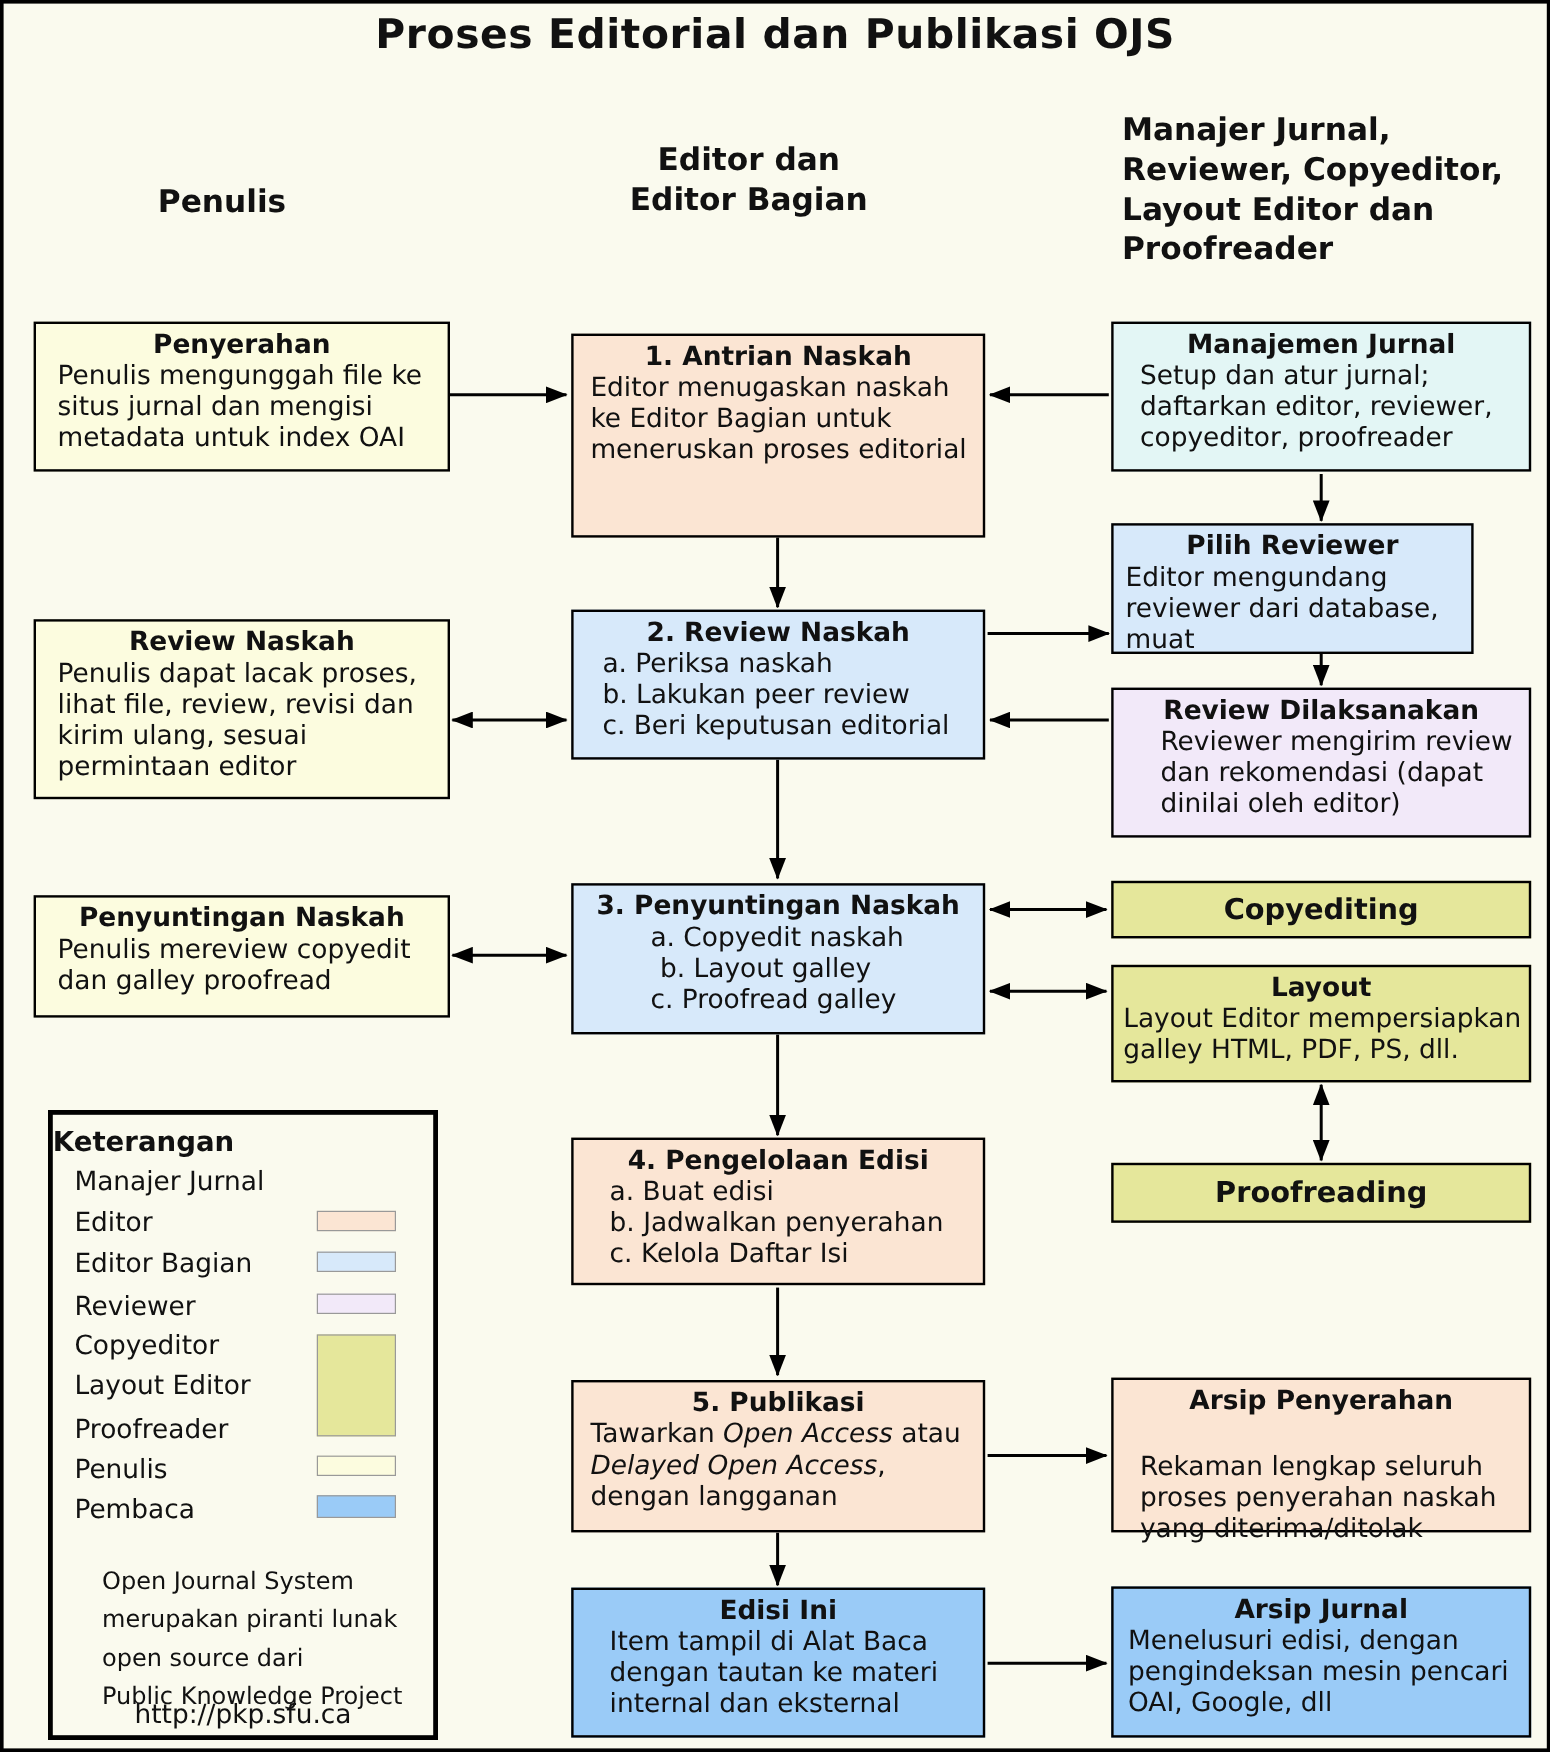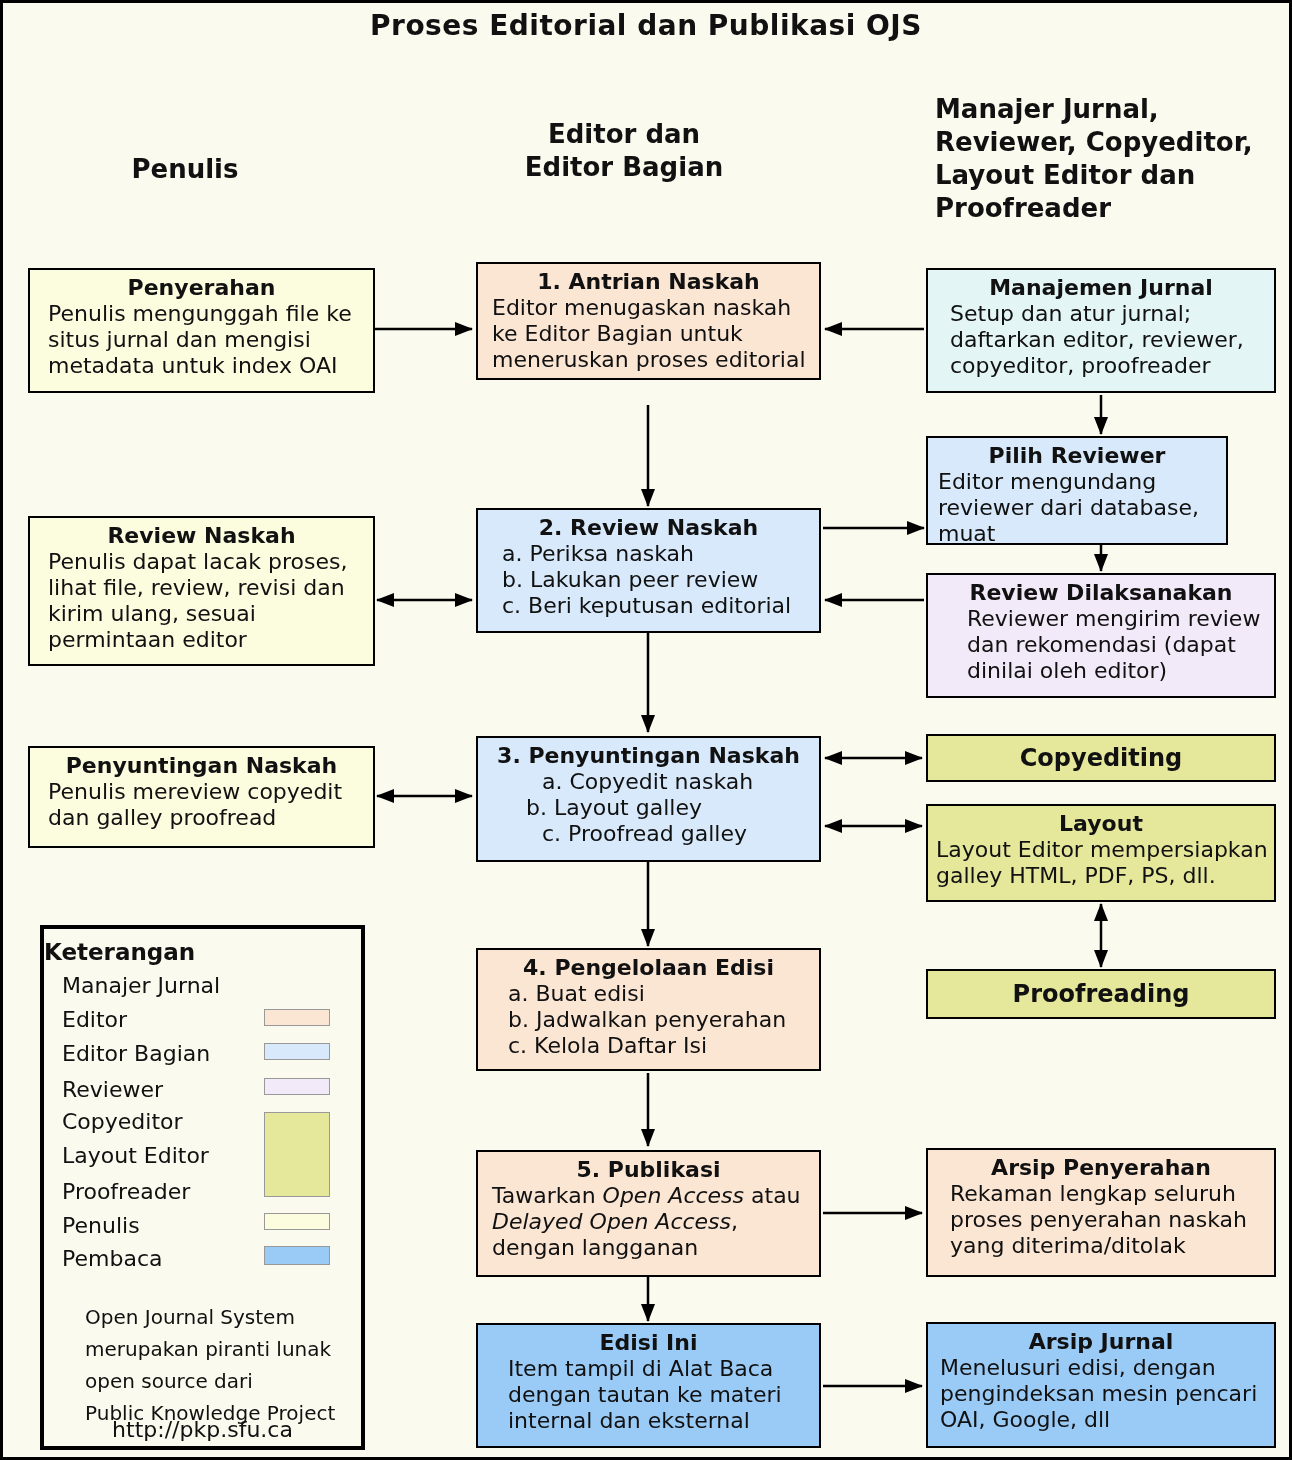--- a/index.html
+++ b/index.html
@@ -7,21 +7,21 @@
     position:relative;
     width:1292px;height:1460px;
     border:3px solid #000;
     box-sizing:border-box;
     font-family:"DejaVu Sans","Liberation Sans",sans-serif;
     color:#111;
     overflow:hidden;
   }
   .main-title{
     position:absolute;left:0;top:6px;width:100%;
-    text-align:center;font-size:28px;font-weight:bold;letter-spacing:0.5px;
+    text-align:center;font-size:34px;font-weight:bold;letter-spacing:0.5px;
   }
   .col-header{position:absolute;font-weight:bold;font-size:26px;line-height:33px;white-space:pre-line;}
   .box{
     position:absolute;box-sizing:border-box;
     border:2px solid #000;
     font-size:22px;line-height:26px;
   }
   .box .title{font-weight:bold;text-align:center;padding-top:5px;}
   .box .body{text-align:left;white-space:pre-line;padding-right:8px;}
   .box .item{text-align:left;}
@@ -88,36 +88,36 @@
   <div class="box" style="left: 25px; top: 513px; width: 347px; height: 150px; background-color: rgb(252, 252, 223);">
     <div class="title">Review Naskah</div>
     <div class="body" style="padding-left:18px;">Penulis dapat lacak proses, lihat file, review, revisi dan kirim ulang, sesuai permintaan editor</div>
   </div>
 
   <div class="box" style="left: 25px; top: 743px; width: 347px; height: 102px; background-color: rgb(252, 252, 223);">
     <div class="title">Penyuntingan Naskah</div>
     <div class="body" style="padding-left:18px;">Penulis mereview copyedit dan galley proofread</div>
   </div>
 
-  <div class="box" style="left: 473px; top: 259px; width: 345px; height: 118px; background-color: rgb(251, 229, 211);">
+  <div class="box" style="left: 473px; top: 275px; width: 345px; height: 170px; background-color: rgb(251, 229, 211);">
     <div class="title">1. Antrian Naskah</div>
     <div class="body" style="padding-left:14px;">Editor menugaskan naskah ke Editor Bagian untuk meneruskan proses editorial</div>
   </div>
 
   <div class="box" style="left: 473px; top: 505px; width: 345px; height: 125px; background-color: rgb(215, 233, 250);">
     <div class="title">2. Review Naskah</div>
     <div class="item" style="padding-left:24px;">a. Periksa naskah</div>
     <div class="item" style="padding-left:24px;">b. Lakukan peer review</div>
     <div class="item" style="padding-left:24px;">c. Beri keputusan editorial</div>
   </div>
 
   <div class="box" style="left: 473px; top: 733px; width: 345px; height: 126px; background-color: rgb(215, 233, 250);">
     <div class="title">3. Penyuntingan Naskah</div>
     <div class="item" style="padding-left:64px;">a. Copyedit naskah</div>
-    <div class="item" style="padding-left:48px;">b. Layout galley</div>
+    <div class="item" style="padding-left:72px;">b. Layout galley</div>
     <div class="item" style="padding-left:64px;">c. Proofread galley</div>
   </div>
 
   <div class="box" style="left: 473px; top: 945px; width: 345px; height: 123px; background-color: rgb(251, 229, 211);">
     <div class="title">4. Pengelolaan Edisi</div>
     <div class="item" style="padding-left:30px;">a. Buat edisi</div>
     <div class="item" style="padding-left:30px;">b. Jadwalkan penyerahan</div>
     <div class="item" style="padding-left:30px;">c. Kelola Daftar Isi</div>
   </div>
 
@@ -154,21 +154,21 @@
     <div class="title">Layout</div>
     <div class="body" style="padding-left:8px;padding-right:2px;">Layout Editor mempersiapkan galley HTML, PDF, PS, dll.</div>
   </div>
 
   <div class="box single" style="left: 923px; top: 966px; width: 350px; height: 50px; background-color: rgb(229, 231, 155);">
     <span>Proofreading</span>
   </div>
 
   <div class="box" style="left: 923px; top: 1145px; width: 350px; height: 129px; background-color: rgb(251, 229, 211);">
     <div class="title">Arsip Penyerahan</div>
-    <div class="body" style="padding-left:22px;">Rekaman lengkap seluruh proses penyerahan naskah yang diterima/ditolak</div>
+    <div class="body" style="padding-left:22px;margin-top:29px;">Rekaman lengkap seluruh proses penyerahan naskah yang diterima/ditolak</div>
   </div>
 
   <div class="box" style="left: 923px; top: 1319px; width: 350px; height: 126px; background-color: rgb(154, 203, 247);">
     <div class="title">Arsip Jurnal</div>
     <div class="body" style="padding-left:12px;padding-right:2px;">Menelusuri edisi, dengan pengindeksan mesin pencari OAI, Google, dll</div>
   </div>
 
   <div class="legend" style="left: 37px; top: 922px; width: 325px; height: 525px; background-color: rgb(250, 250, 238);">
     <div class="ltitle">Keterangan</div>
     <div class="llabel" style="top:44px;">Manajer Jurnal</div>

